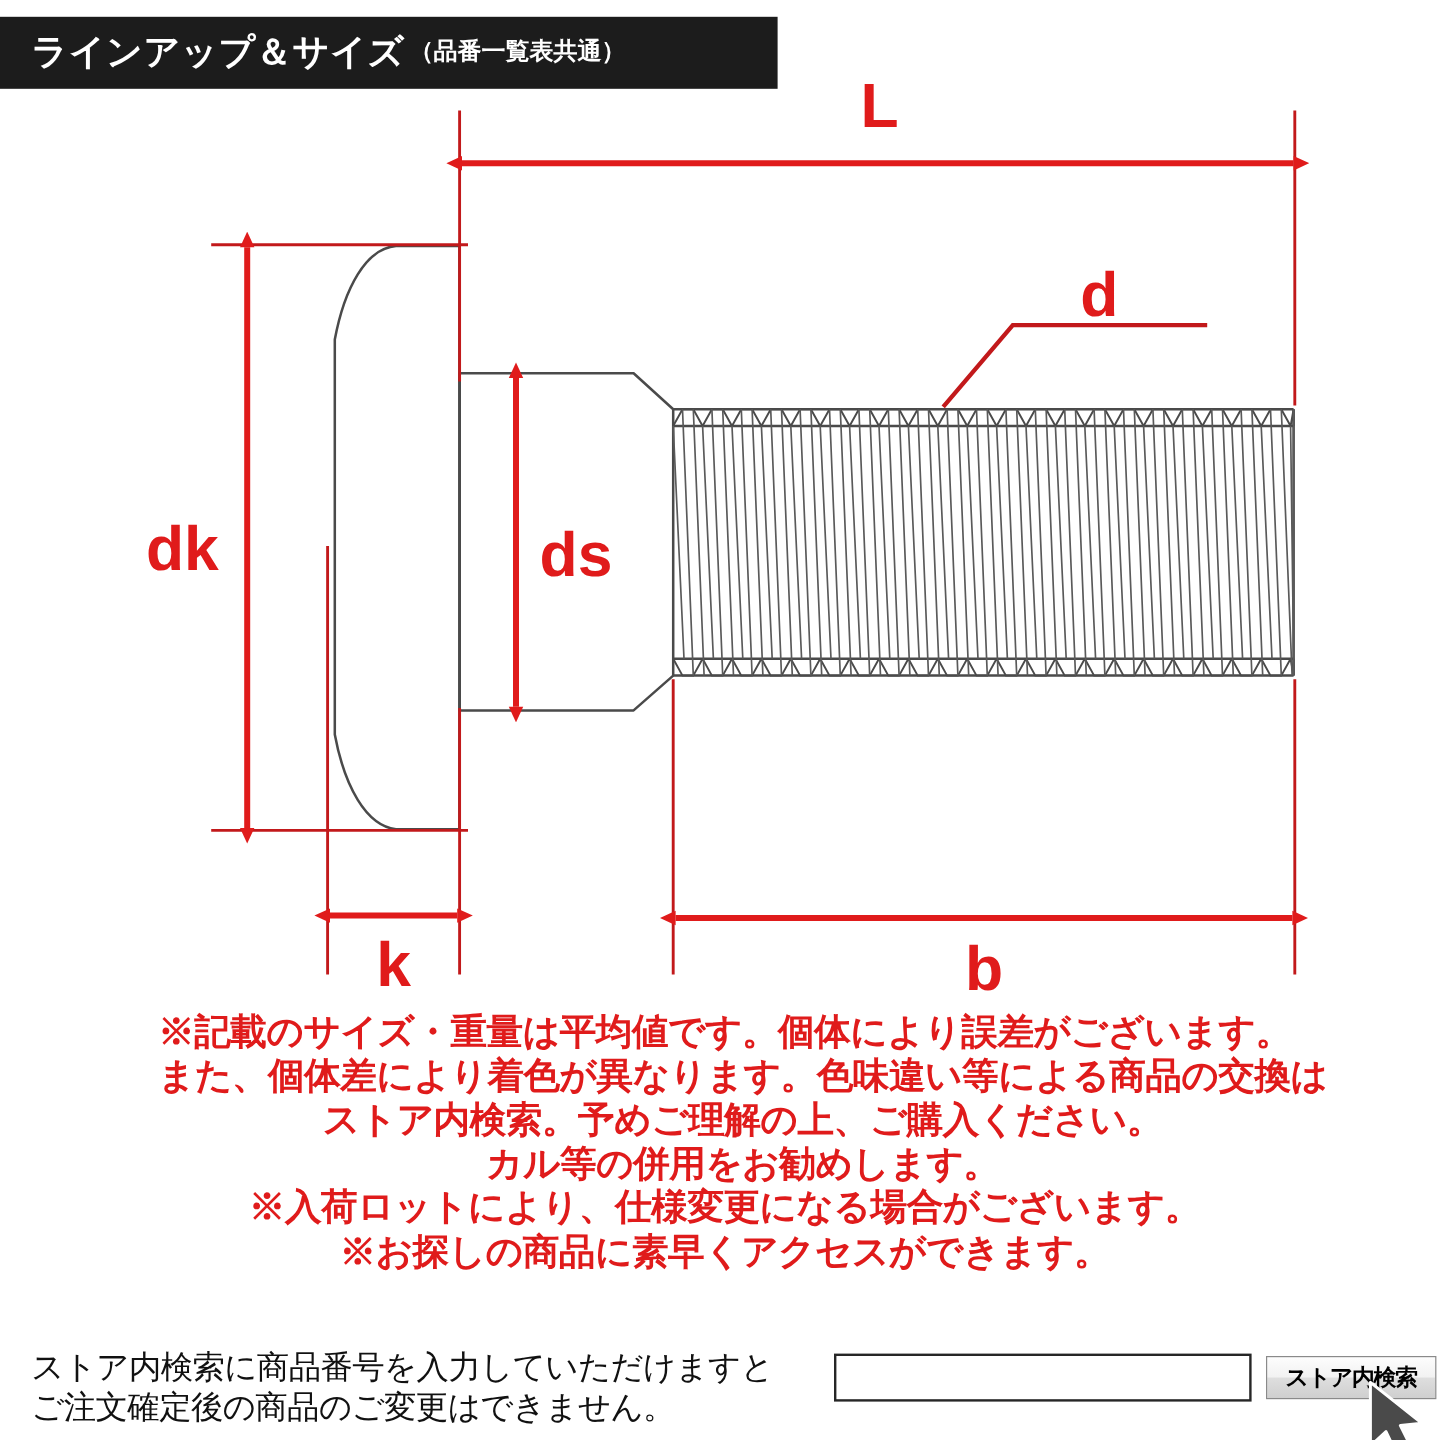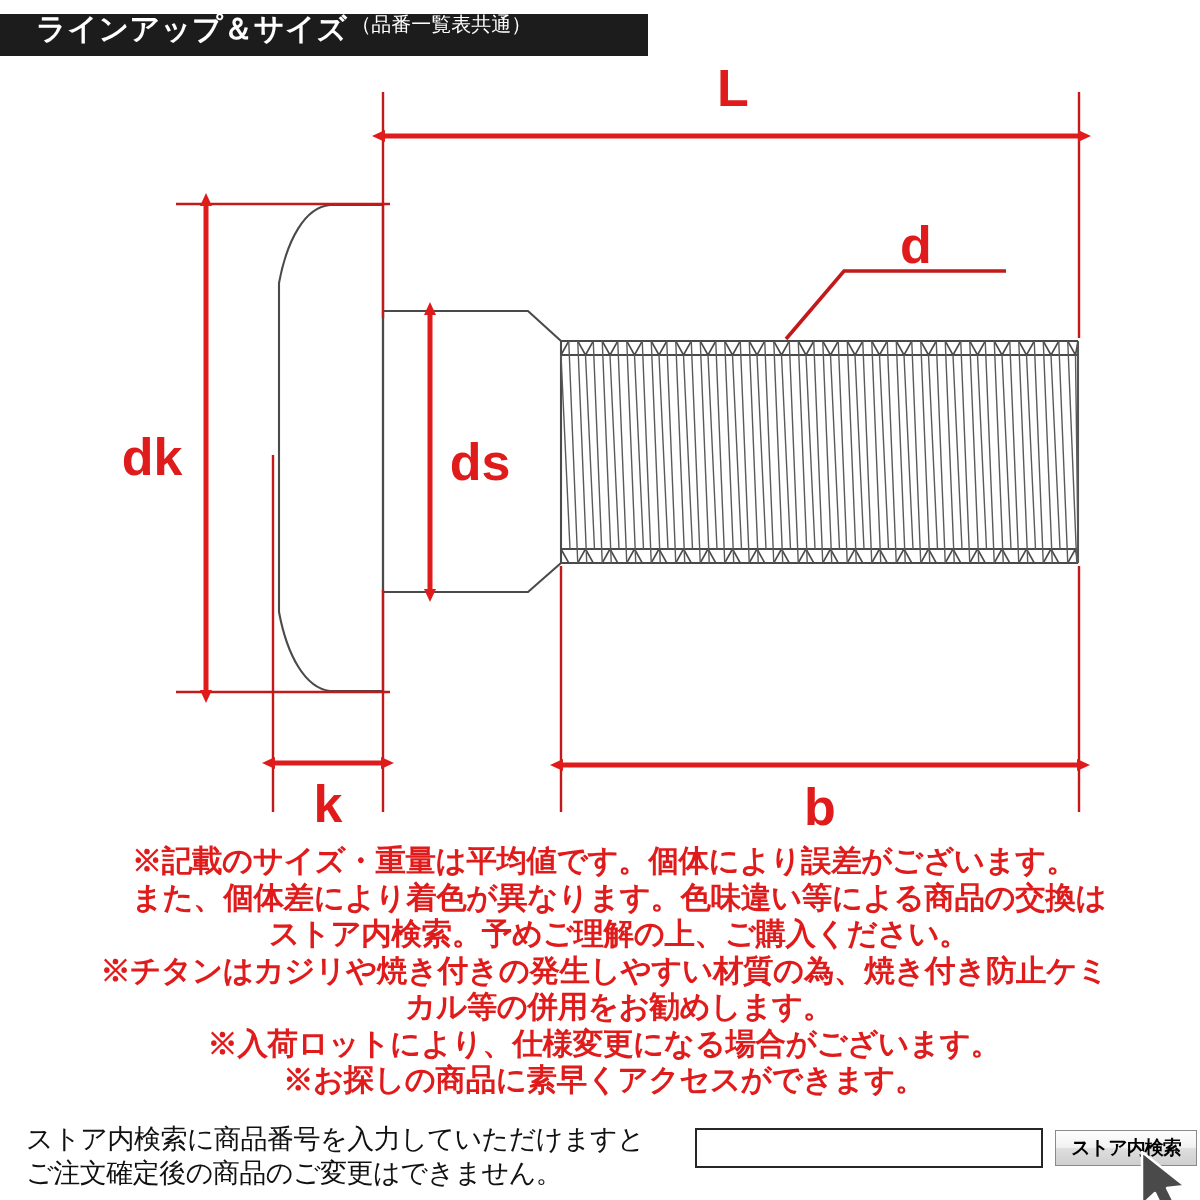--- a/index.html
+++ b/index.html
@@ -14,38 +14,39 @@
     position: relative;
     overflow: hidden;
   }
 
   
   #header-banner {
     position: absolute;
     left: 0;
     top: 14px;
     width: 648px;
-    height: 42px;
+    height: 60px;
     background: #1c1c1c;
     display: flex;
+    align-items: center;
     box-sizing: border-box;
-    padding-left: 36px;
+    padding-left: 26px;
   }
   #header-title-main {
     color: #ffffff;
     font-size: 30px;
     font-weight: bold;
     letter-spacing: 0.5px;
     line-height: 1;
     white-space: nowrap;
   }
   #header-title-sub {
     color: #ffffff;
     font-size: 20px;
-    font-weight: normal;
+    font-weight: bold;
     line-height: 1;
     white-space: nowrap;
     margin-left: 4px;
     padding-bottom: 2px;
   }
 
   
   #drawing-area {
     position: absolute;
     left: 0;
@@ -64,21 +65,21 @@
     text-align: center;
   }
   .note-line {
     color: #e01b1b;
     font-size: 30.5px;
     font-weight: bold;
     line-height: 36.5px;
     white-space: nowrap;
     letter-spacing: -0.4px;
   }
-  .note-indent { padding-left: 30px; }
+  .note-indent { padding-left: 30px; font-family: Liberation Serif, serif; }
 
   
   #search-strip {
     position: absolute;
     left: 0;
     top: 1118px;
     width: 1200px;
     height: 82px;
     margin-left: 12px;
   }
@@ -235,21 +236,20 @@
       <text x="820" y="825" fill="#e01b1b" font-size="52" font-weight="bold" text-anchor="middle" font-family="Liberation Sans, sans-serif">b</text>
     </g>
 
   </svg>
 </div>
 
 <div id="notes-block">
   <div class="note-line">※記載のサイズ・重量は平均値です。個体により誤差がございます。</div>
   <div class="note-line note-indent">また、個体差により着色が異なります。色味違い等による商品の交換は</div>
   <div class="note-line note-indent">ストア内検索。予めご理解の上、ご購入ください。</div>
-  <div class="note-line">※チタンはカジリや焼き付きの発生しやすい材質の為、焼き付き防止ケミ</div>
   <div class="note-line note-indent">カル等の併用をお勧めします。</div>
   <div class="note-line">※入荷ロットにより、仕様変更になる場合がございます。</div>
   <div class="note-line">※お探しの商品に素早くアクセスができます。</div>
 </div>
 
 <div id="search-strip">
   <div id="search-help-text">
     <div>ストア内検索に商品番号を入力していただけますと</div>
     <div>ご注文確定後の商品のご変更はできません。</div>
   </div>

